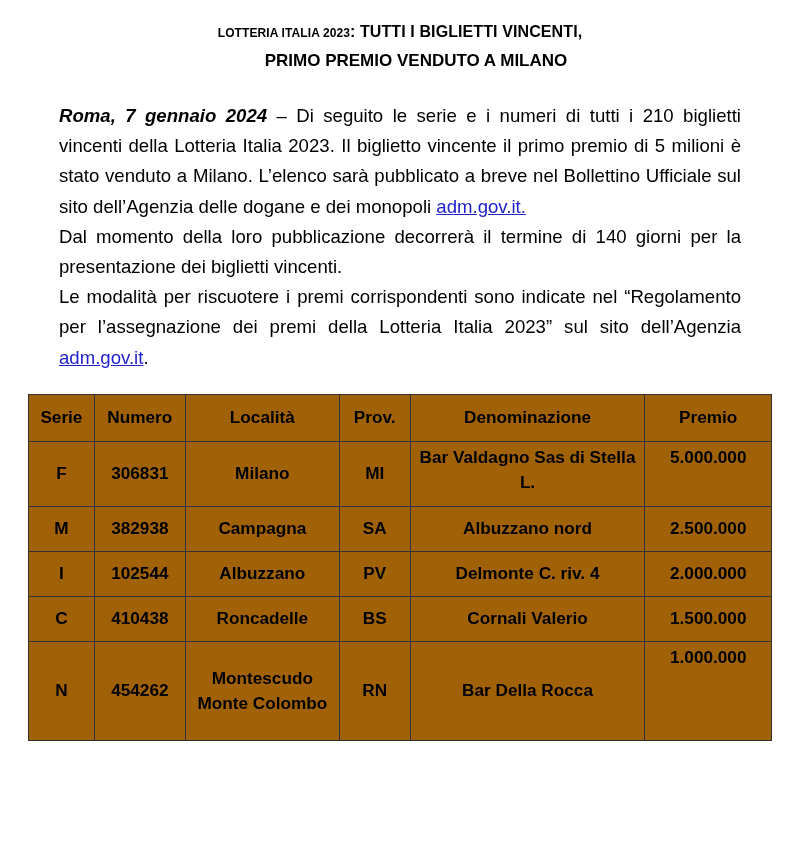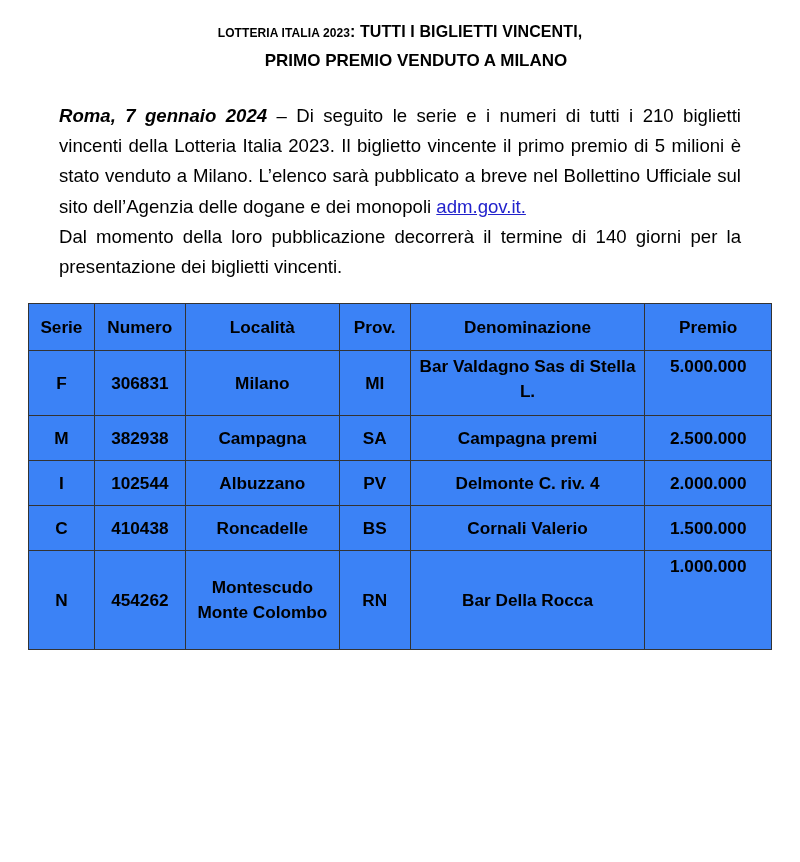--- a/index.html
+++ b/index.html
@@ -82,21 +82,21 @@
   }
   table.lotto {
     border-collapse: collapse;
     width: 744px;
     table-layout: fixed;
     background: #ccffff;
   }
   table.lotto th,
   table.lotto td {
     border: 1.4px solid #333333;
-    background: #3b82f6;
+    background: #a16207;
     font-size: 17.2px;
     font-weight: bold;
     text-align: center;
     padding: 3px 4px;
     line-height: 25px;
     margin-top: 16px;
   }
   table.lotto th {
     height: 40px;
     vertical-align: middle;
@@ -131,20 +131,21 @@
     </div>
     <div class="title-line2">PRIMO PREMIO VENDUTO A MILANO</div>
   </div>
 
   <div class="body-wrap">
 
     <p class="para"><span class="ital">Roma, 7 gennaio 2024</span><span> – Di seguito le serie e i numeri di tutti i 210 biglietti vincenti della Lotteria Italia 2023. Il biglietto vincente il primo premio di 5 milioni è stato venduto a Milano. L’elenco sarà pubblicato a breve nel Bollettino Ufficiale sul sito dell’Agenzia delle dogane e dei monopoli </span><a class="link" href="#">adm.gov.it.</a></p>
 
     <p class="para">Dal momento della loro pubblicazione decorrerà il termine di 140 giorni per la presentazione dei biglietti vincenti.</p>
 
+    <p class="para"><span>Le modalità per riscuotere i premi corrispondenti sono indicate nel “Regolamento per l’assegnazione dei premi della Lotteria Italia 2023” sul sito dell’Agenzia </span><a class="link" href="#">adm.gov.it</a><span>.</span></p>
 
   </div>
 
 
   <div class="table-wrap">
     <table class="lotto">
       <colgroup>
         <col class="col-serie">
         <col class="col-numero">
         <col class="col-loc">
@@ -169,21 +170,21 @@
           <td class="v-mid">Milano</td>
           <td class="cell-prov v-mid">MI</td>
           <td class="v-top">Bar Valdagno Sas di Stella L.</td>
           <td class="v-top">5.000.000</td>
         </tr>
         <tr class="row-std">
           <td class="v-mid">M</td>
           <td class="v-mid">382938</td>
           <td class="v-mid">Campagna</td>
           <td class="cell-prov v-mid">SA</td>
-          <td class="v-mid">Campagna premi</td>
+          <td class="v-mid">Albuzzano nord</td>
           <td class="v-mid">2.500.000</td>
         </tr>
         <tr class="row-std">
           <td class="v-mid">I</td>
           <td class="v-mid">102544</td>
           <td class="v-mid">Albuzzano</td>
           <td class="cell-prov v-mid">PV</td>
           <td class="v-mid">Delmonte C. riv. 4</td>
           <td class="v-mid">2.000.000</td>
         </tr>

